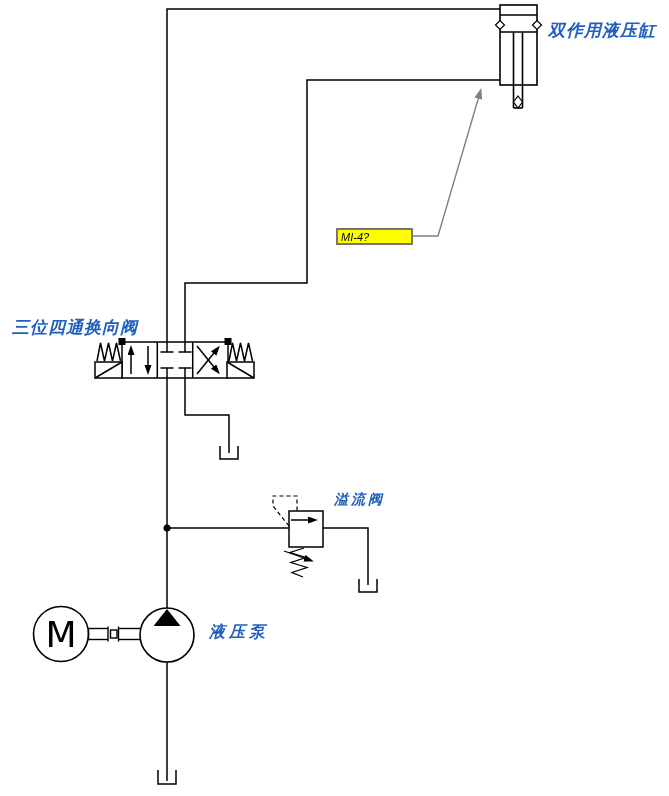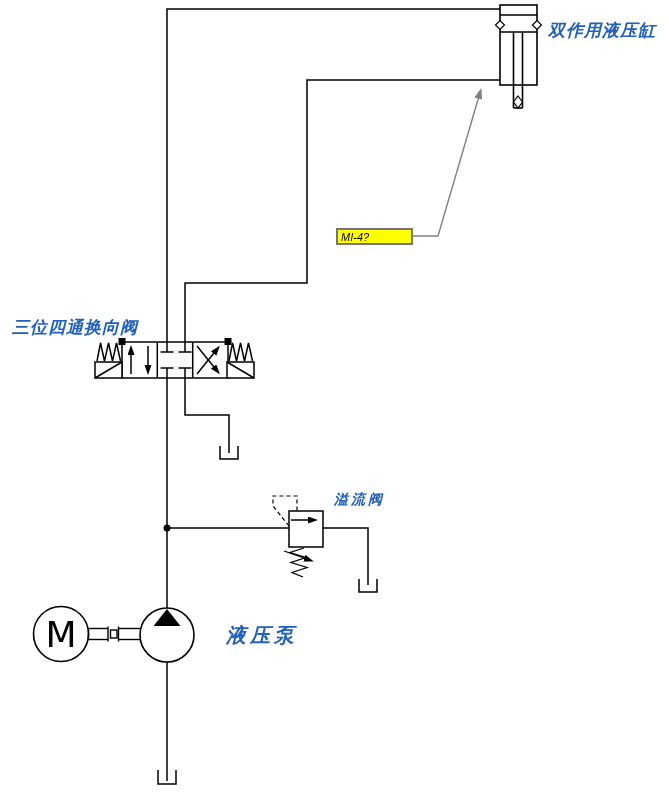--- a/index.html
+++ b/index.html
@@ -4,21 +4,21 @@
 <style>
   html,body{margin:0;padding:0;background:#fff;}
   #stage{position:relative;width:669px;height:796px;background:#ffffff;overflow:hidden;
          font-family:"Liberation Sans",sans-serif;}
   #schematic{position:absolute;left:0;top:0;}
   .cnlabel{position:absolute;color:#1f5fc0;font-family:"Liberation Serif",serif;
            font-weight:bold;font-style:italic;white-space:nowrap;}
   .lbl-valve{left:12px;top:316px;font-size:17px;letter-spacing:1px;}
   .lbl-cyl{left:548px;top:19px;font-size:17px;letter-spacing:1px;}
   .lbl-relief{left:334px;top:491px;font-size:14px;letter-spacing:3px;}
-  .lbl-pump{left:226px;top:622px;font-size:20px;letter-spacing:4px;}
+  .lbl-pump{left:209px;top:622px;font-size:16px;letter-spacing:4px;}
   .callout{position:absolute;left:336px;top:228px;width:77px;height:17px;
            background:#ffff00;border:2px solid #757575;box-sizing:border-box;
            display:flex;align-items:center;justify-content:flex-start;
            padding:0 13px 0 3px;font-size:11px;color:#000;font-style:italic;}
   .watermark{position:absolute;left:524px;top:759px;font-size:17px;font-weight:bold;
              color:#9b9b9b;letter-spacing:1px;text-shadow:1px 1px 0 #ffffff,-1px -1px 0 #f2f2f2;}
 </style>
 </head>
 <body>
 

